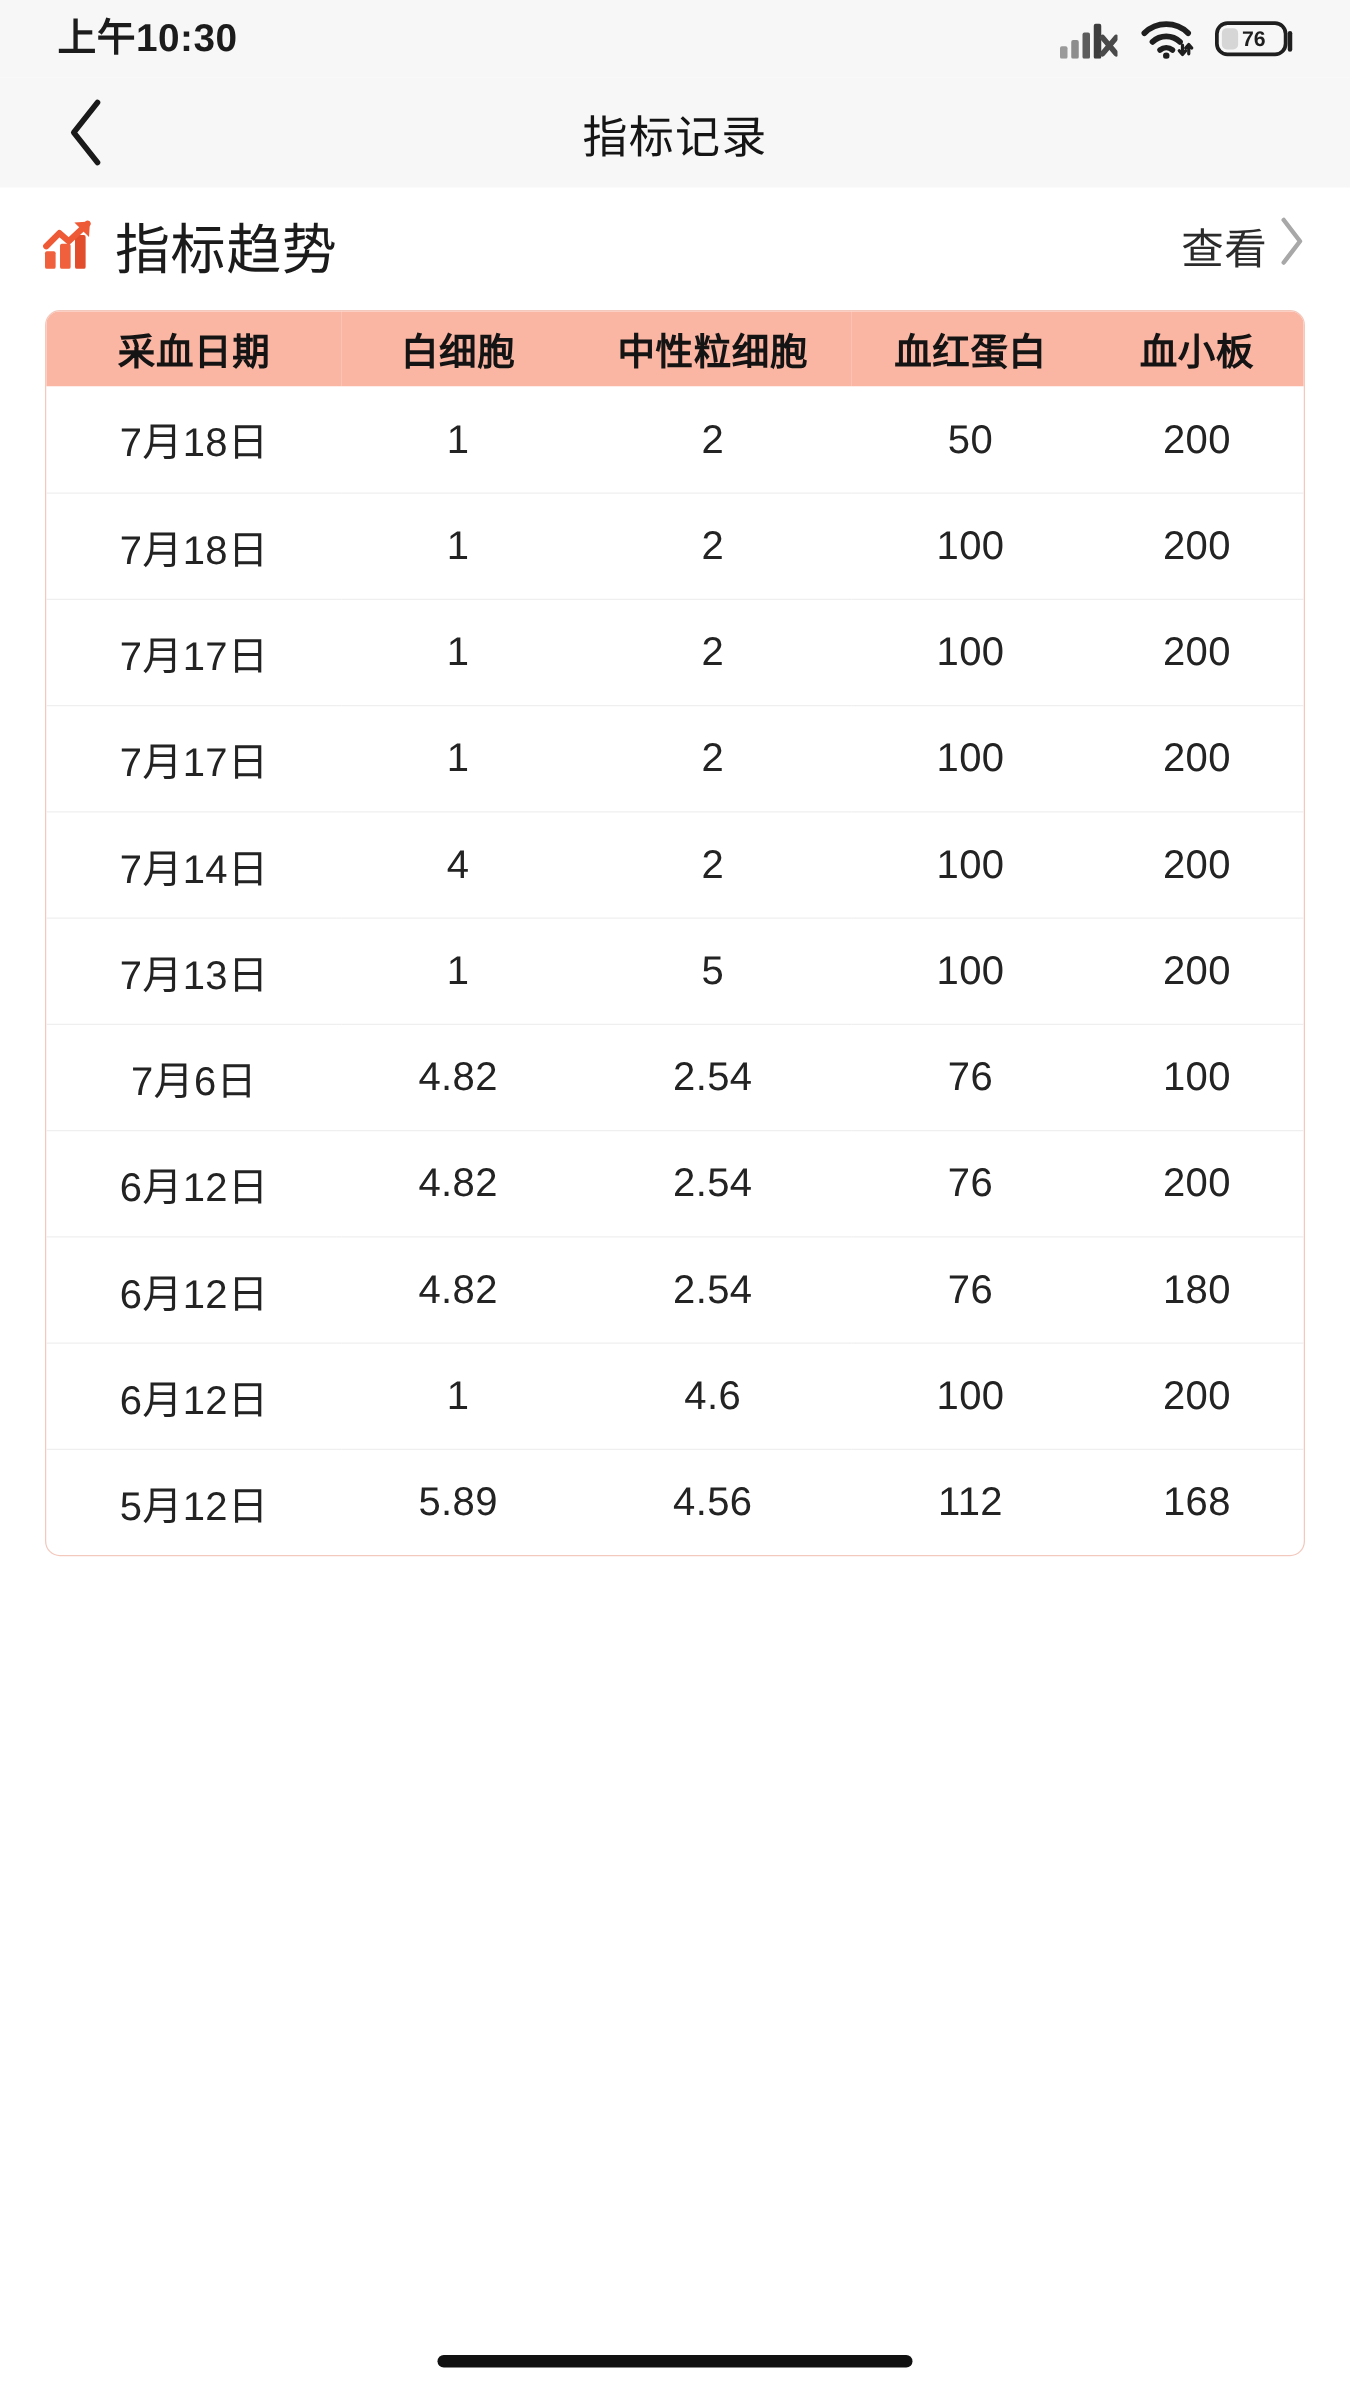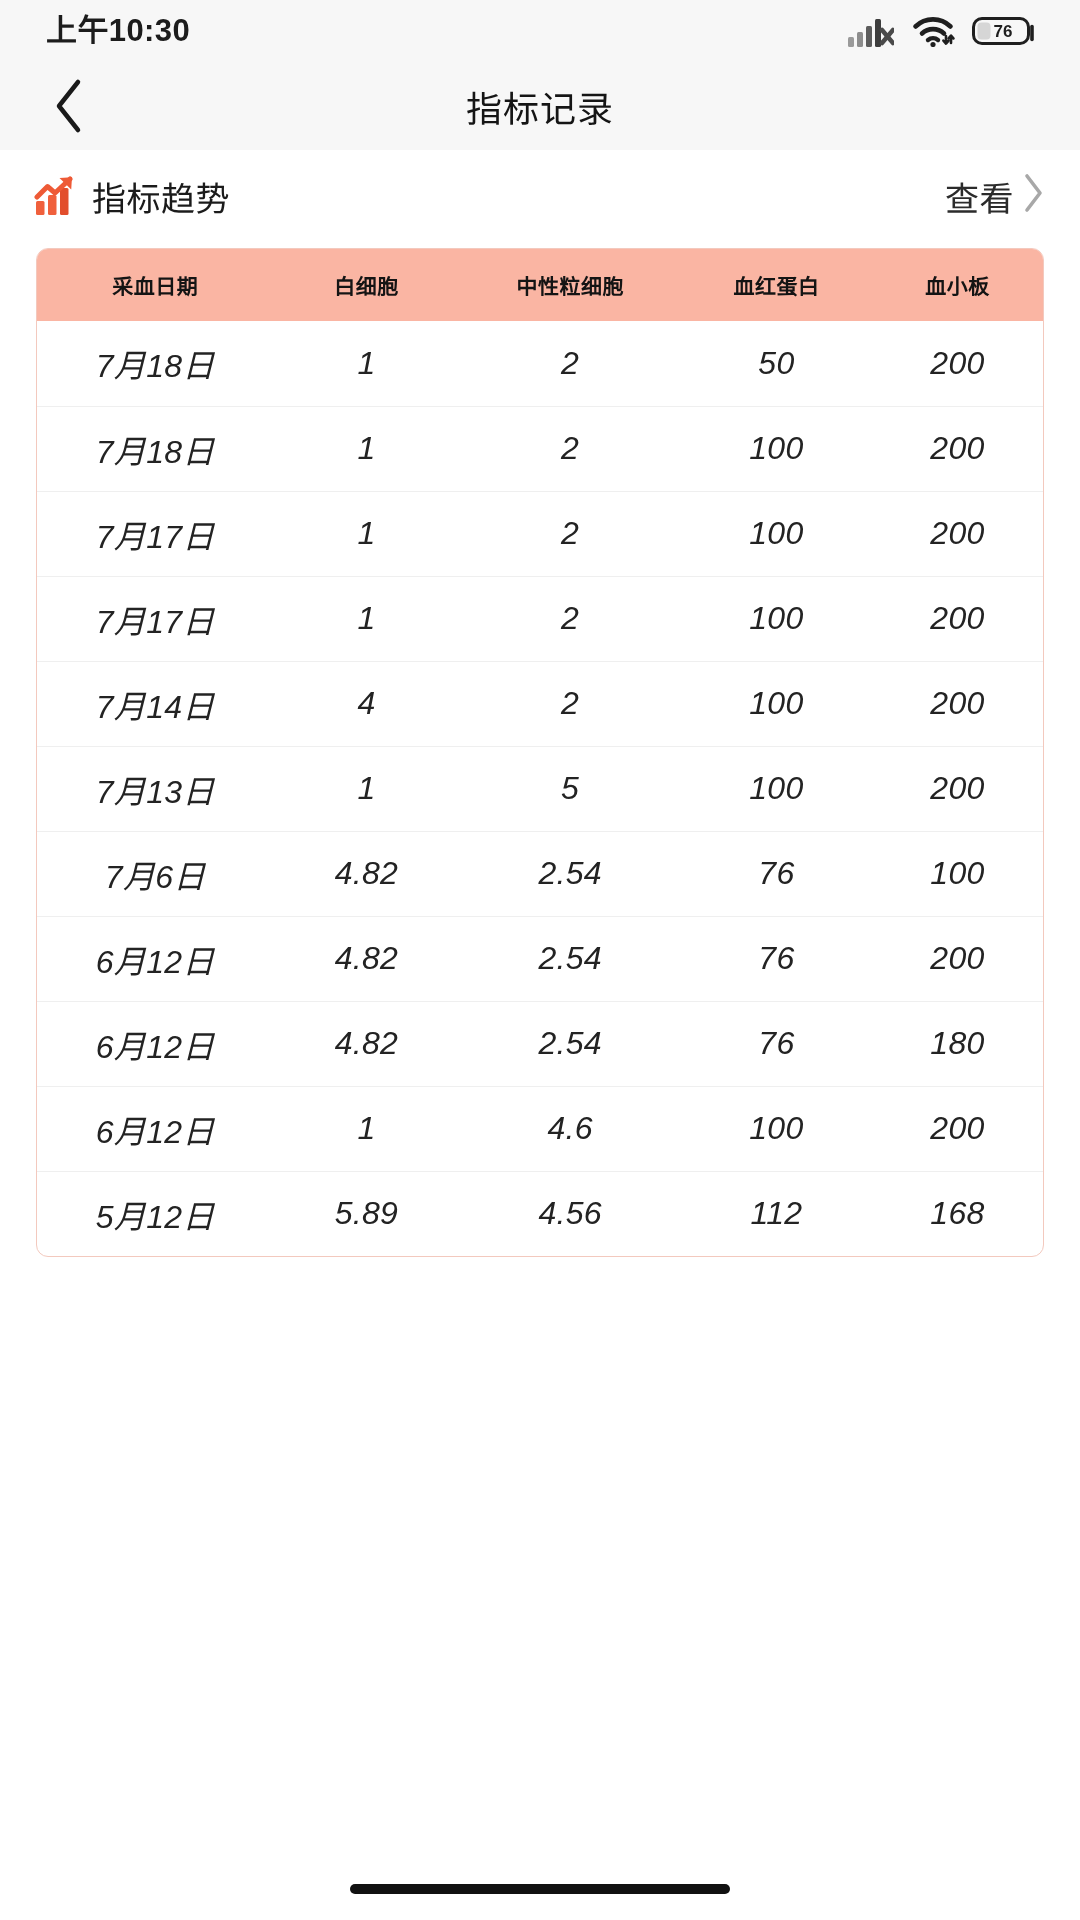--- a/index.html
+++ b/index.html
@@ -72,21 +72,21 @@
   .section-left{
     display:flex;
     align-items:center;
     gap:14px;
   }
   .trend-icon{
     width:44px; height:42px;
     display:block;
   }
   .section-title{
-    font-size:34px;
+    font-size:44px;
     font-weight:500;
     color:#1b1b1b;
     letter-spacing:.5px;
   }
   .section-right{
     display:flex;
     align-items:flex-start;
     gap:8px;
   }
   .section-link{
@@ -105,31 +105,30 @@
   }
   table{
     width:100%;
     border-collapse:collapse;
     table-layout:fixed;
   }
   thead tr{
     background:#FAB5A3;
   }
   thead th{
-    font-size:21px;
+    font-size:30px;
     font-weight:700;
     color:#141414;
-    height:72px;
+    height:60px;
     text-align:center;
     letter-spacing:.5px;
     vertical-align:middle;
   }
   tbody tr{
     border-top:1px solid #EFEFEF;
-    font-style:italic;
   }
   tbody tr:first-child{ border-top:none; }
   tbody td{
     height:85px;
     text-align:center;
     font-size:32px;
     color:#232323;
     font-weight:400;
     vertical-align:middle;
     letter-spacing:.3px;

